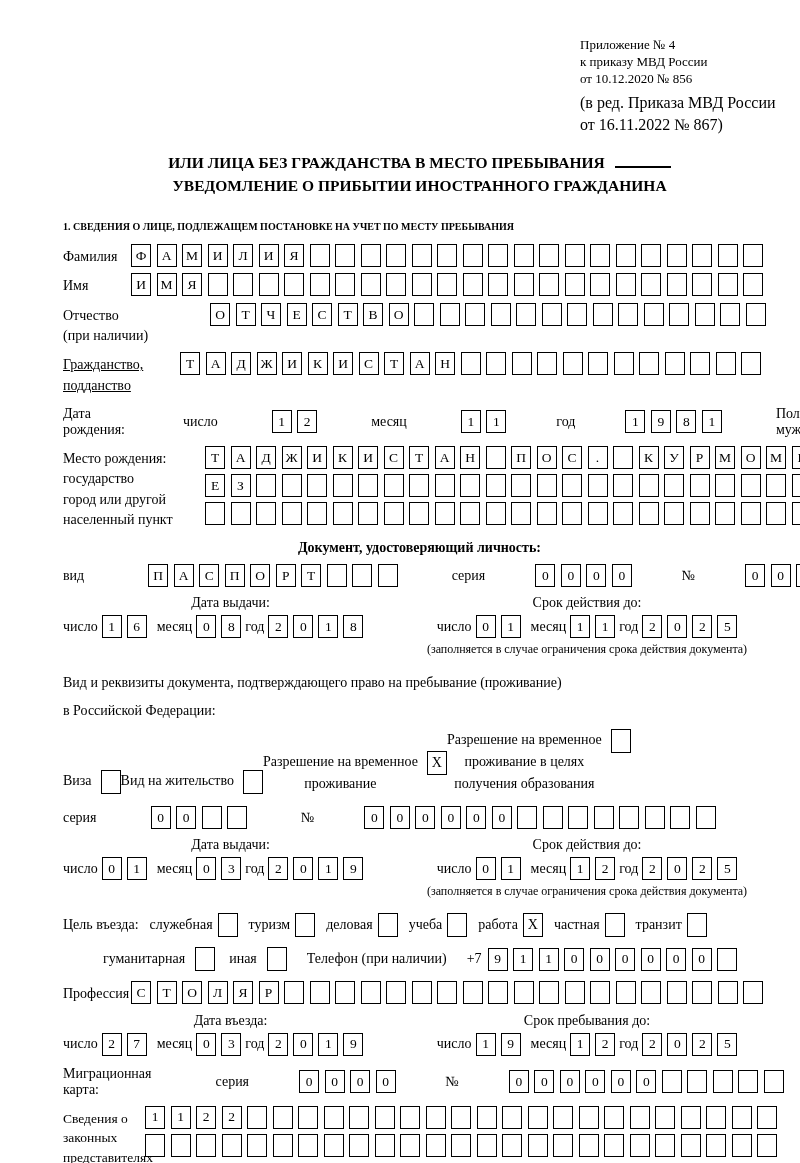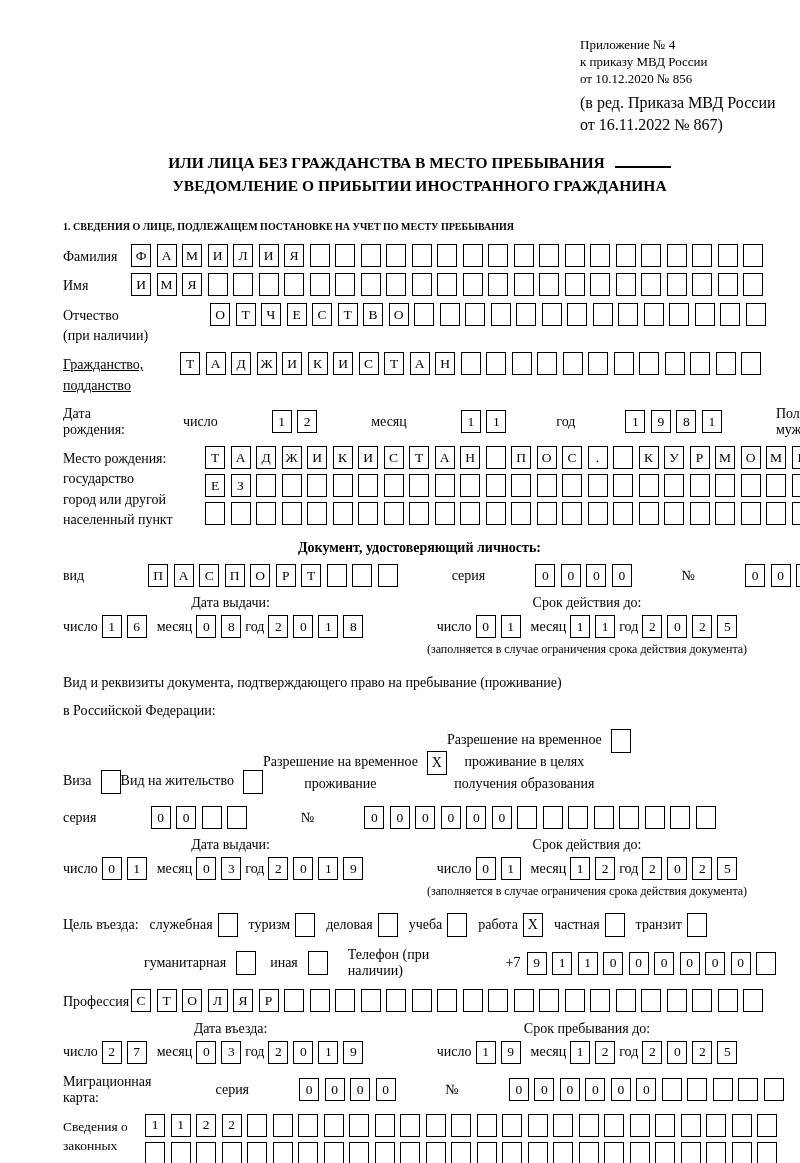--- a/index.html
+++ b/index.html
@@ -51,21 +51,21 @@
   .dline .cells { gap:5px; }
   .dnote { font-size:12px; margin-top:4px; text-align:center; }
   .intro { font-size:14px; margin-top:12px; line-height:2.0; }
   
   .opts { display:flex; align-items:flex-end; margin-top:4px; font-size:14px; }
   .opt { display:flex; align-items:flex-start; gap:9px; }
   .opt-lines { text-align:center; line-height:1.55; }
   
   .purpose { display:flex; align-items:center; font-size:14px; flex-wrap:nowrap; margin-top:14px; }
   .purpose .plbl { margin-left:11px; margin-right:5px; white-space:nowrap; }
-  .purpose2 { display:flex; align-items:center; font-size:14px; margin-top:10px; margin-left:81px; }
+  .purpose2 { display:flex; align-items:center; font-size:14px; margin-top:10px; margin-left:40px; }
   .mt8 { margin-top:8px; } .mt10 { margin-top:10px; } .mt12 { margin-top:12px; }
 </style>
 </head>
 <body>
 
 <div class="page">
 
   <div class="hdr">
     <div>Приложение № 4</div>
     <div>к приказу МВД России</div>

